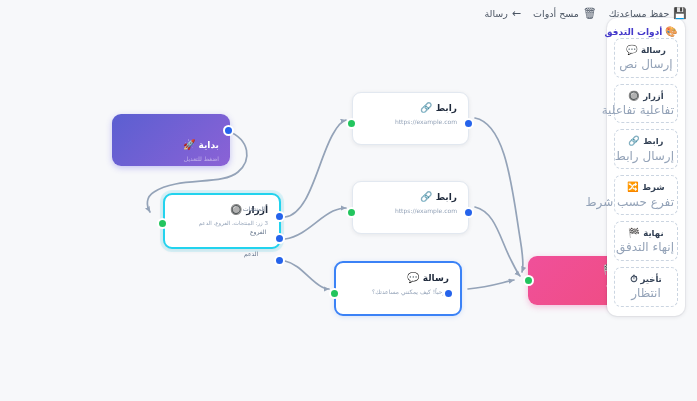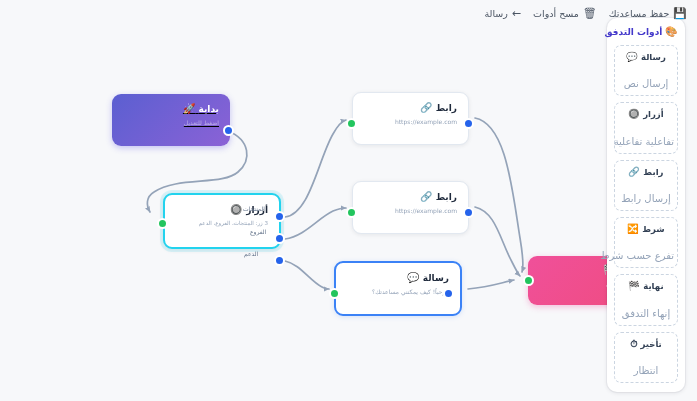--- a/index.html
+++ b/index.html
@@ -51,21 +51,20 @@
     border-radius: 10px;
     box-shadow: 0 1px 4px rgba(15,23,42,.10), 0 0 0 1px rgba(15,23,42,.04);
     padding: 8px 7px 9px 7px;
     z-index: 30;
   }
   .sb-title {
     font-size: 9px;
     font-weight: 700;
     color: #4338ca;
     text-align: center;
-    margin-bottom: 7px;
     white-space: nowrap;
     line-height: 1.1;
   }
   .sb-title .emoji { font-size: 10px; }
   .sb-item {
     border: 1px dashed #cbd5e1;
     border-radius: 7px;
     padding: 5px 3px 5px 3px;
     margin-bottom: 6px;
     text-align: center;
@@ -75,23 +74,23 @@
   .sb-item:last-child { margin-bottom: 0; }
   .sb-item-head {
     font-size: 8.5px;
     font-weight: 700;
     color: #334155;
     line-height: 1.2;
     white-space: nowrap;
   }
   .sb-item-head .ico { font-size: 9.5px; }
   .sb-item-sub {
-    font-size: 10px;
+    font-size: 12px;
     color: #94a3b8;
-    margin-top: 16px;
+    margin-top: 2px;
     line-height: 1.2;
     white-space: nowrap;
   }
 
   
   .canvas {
     position: absolute;
     inset: 0;
     z-index: 1;
   }
@@ -114,26 +113,25 @@
   }
   .node-title .ico { font-size: 10px; }
   .node-sub {
     font-size: 6px;
     line-height: 1.25;
     margin-top: 4px;
   }
 
   
   .node-start {
-    left: 112px; top: 94px;
+    left: 112px; top: 114px;
     width: 118px; height: 52px;
     background: linear-gradient(135deg, #5b5fd1 0%, #8b62d6 100%);
     box-shadow: 0 2px 6px rgba(79,70,229,.30);
-    padding: 9px 11px;
-    text-decoration: underline;
+    padding: 25px 11px;
   }
   .node-start .node-title { color: #ffffff; }
   .node-start .node-sub { color: rgba(255,255,255,.48); }
 
   
   .node-end {
     left: 528px; top: 256px;
     width: 124px; height: 49px;
     background: linear-gradient(135deg, #f0509a 0%, #ef4c7f 100%);
     box-shadow: 0 2px 6px rgba(236,72,153,.32);

